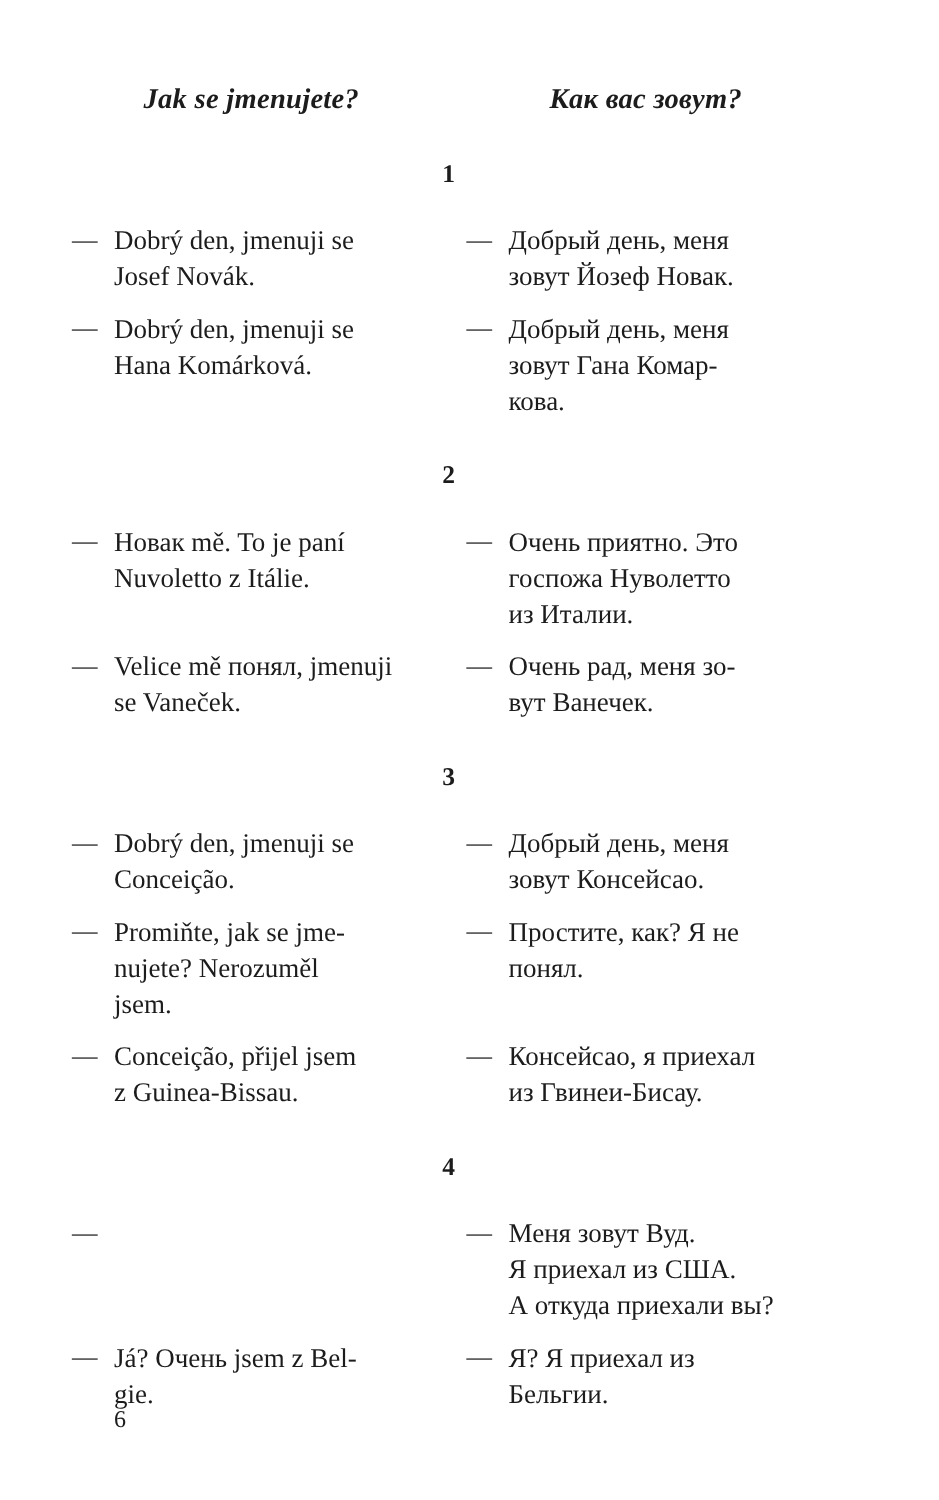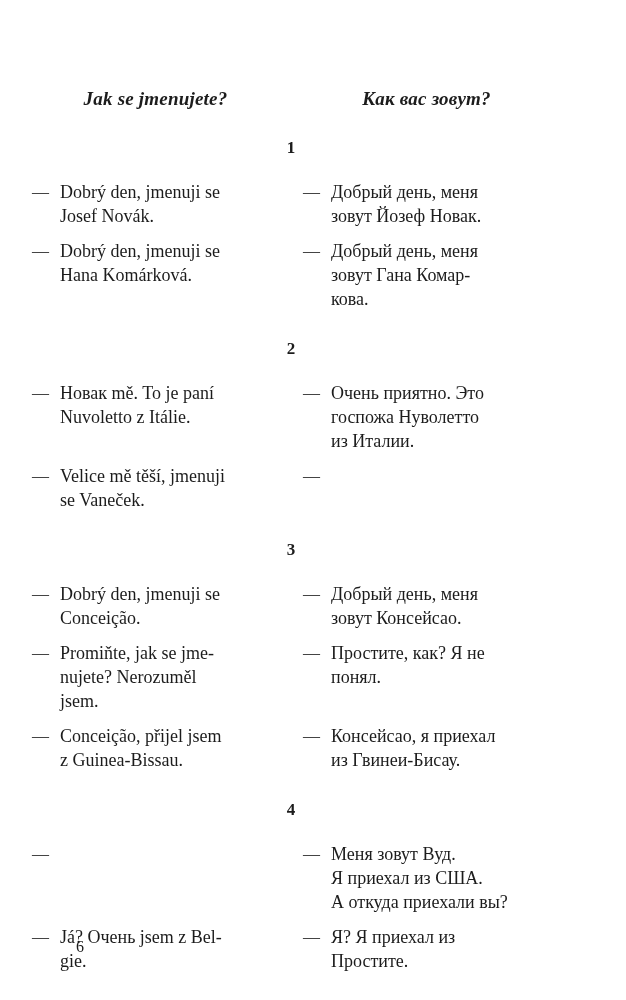--- a/index.html
+++ b/index.html
@@ -9,23 +9,22 @@
   }
   body {
     width: 626px;
     height: 1000px;
     overflow: hidden;
     position: relative;
     font-family: "Liberation Serif", "DejaVu Serif", serif;
     color: #1c1c1c;
   }
   .page {
-    padding: 56px 76px 0 32px;
+    padding: 56px 76px 0 48px;
     box-sizing: border-box;
-    margin-top: 32px;
   }
   .titles {
     display: grid;
     grid-template-columns: 1fr 1fr;
     column-gap: 24px;
     margin-bottom: 10px;
   }
   .title {
     text-align: center;
     font-size: 19px;
@@ -114,25 +113,27 @@
           <div class="phrase">
             <span class="dash">—</span>
             <div class="text">Очень приятно. Это
 госпожа Нуволетто
 из Италии.</div>
           </div>
         </div>
         <div class="pair">
           <div class="phrase">
             <span class="dash">—</span>
-            <div class="text">Velice mě těší, jmenuji
+            <div class="text">Velice mě понял, jmenuji
 se Vaneček.</div>
           </div>
           <div class="phrase">
             <span class="dash">—</span>
+            <div class="text">Очень рад, меня зо-
+вут Ванечек.</div>
           </div>
         </div>
       </section>
       <section>
         <div class="section-number">3</div>
         <div class="pair">
           <div class="phrase">
             <span class="dash">—</span>
             <div class="text">Dobrý den, jmenuji se
 Conceição.</div>
@@ -184,20 +185,20 @@
         </div>
         <div class="pair">
           <div class="phrase">
             <span class="dash">—</span>
             <div class="text">Já? Очень jsem z Bel-
 gie.</div>
           </div>
           <div class="phrase">
             <span class="dash">—</span>
             <div class="text">Я? Я приехал из
-Простите.</div>
+Бельгии.</div>
           </div>
         </div>
       </section>
     </div>
 </div>
 
 <div class="page-number">6</div>
 
 </body></html>

